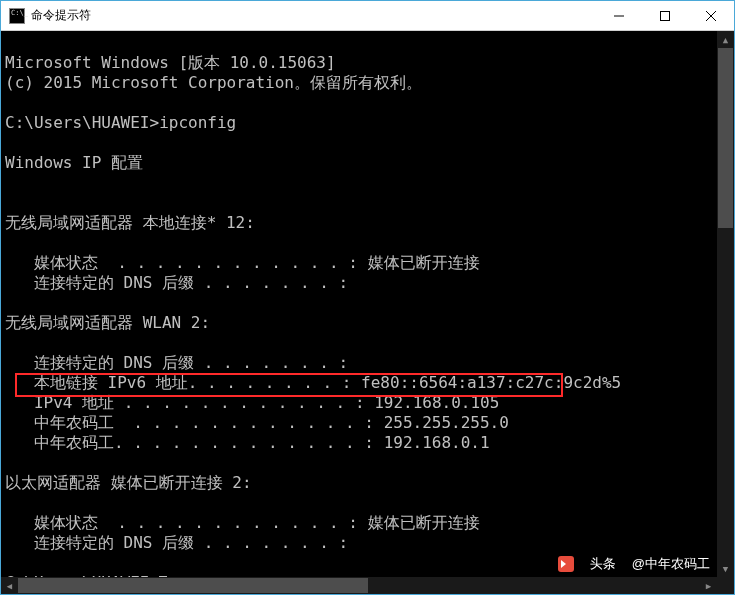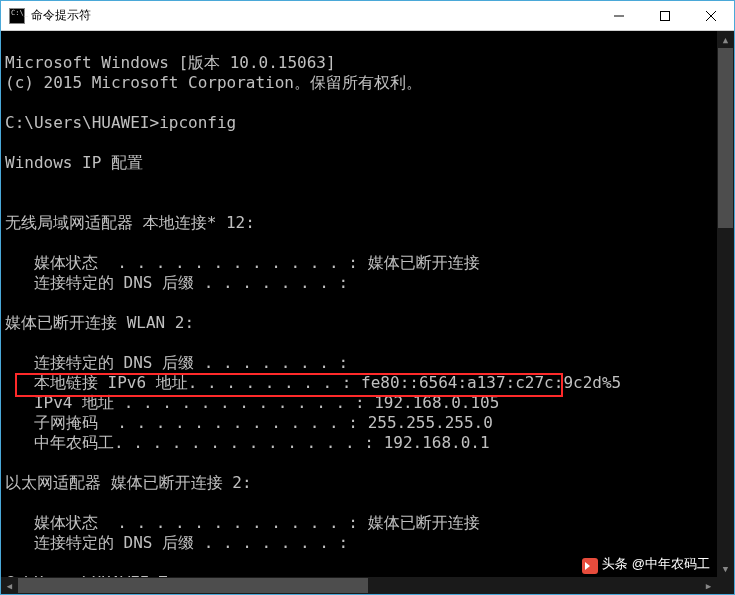--- a/index.html
+++ b/index.html
@@ -149,22 +149,22 @@
     background: #1a1a1a;
   }
   .watermark {
     position: absolute;
     bottom: 20px;
     right: 24px;
     color: #fff;
     font-size: 13px;
     font-family: "Microsoft YaHei", sans-serif;
     display: flex;
-    align-items: flex-end;
-    gap: 4px;
+    align-items: center;
+    gap: 16px;
   }
   .watermark .logo {
     width: 16px; height: 16px;
     background: #e74c3c;
     border-radius: 3px;
     position: relative;
   }
   .watermark .logo::before {
     content: "";
     position: absolute;
@@ -215,26 +215,26 @@
 <span>C:\Users\HUAWEI&gt;</span><span>ipconfig</span>
 
 <span>Windows IP 配置</span>
 
 
 <span>无线局域网适配器 本地连接* 12:</span>
 
 <span>   媒体状态  . . . . . . . . . . . . : </span><span>媒体已断开连接</span>
 <span>   连接特定的 DNS 后缀 . . . . . . . :</span>
 
-<span>媒体已断开连接 WLAN 2:</span>
+<span>无线局域网适配器 WLAN 2:</span>
 
 <span>   连接特定的 DNS 后缀 . . . . . . . :</span>
 <span>   本地链接 IPv6 地址. . . . . . . . : </span><span>fe80::6564:a137:c27c:9c2d%5</span>
 <span>   IPv4 地址 . . . . . . . . . . . . : </span><span>192.168.0.105</span>
-<span>   子网掩码  . . . . . . . . . . . . : </span><span>255.255.255.0</span>
+<span>   中年农码工  . . . . . . . . . . . . : </span><span>255.255.255.0</span>
 <span>   中年农码工. . . . . . . . . . . . . : </span><span>192.168.0.1</span>
 
 <span>以太网适配器 媒体已断开连接 2:</span>
 
 <span>   媒体状态  . . . . . . . . . . . . : </span><span>媒体已断开连接</span>
 <span>   连接特定的 DNS 后缀 . . . . . . . :</span>
 
 <span>C:\Users\HUAWEI&gt;</span><span class="cursor"></span></pre>
 
     <div class="highlight-box" style="left:14px; top:342px; width:548px; height:24px;"></div>

